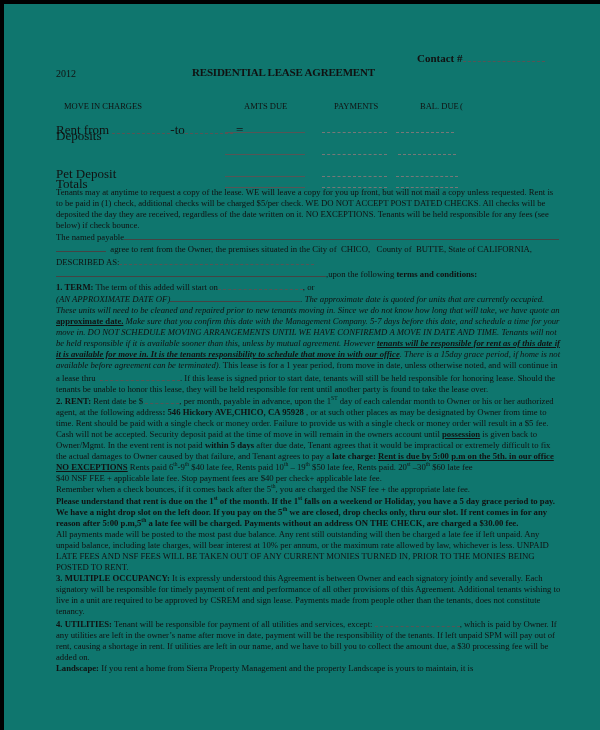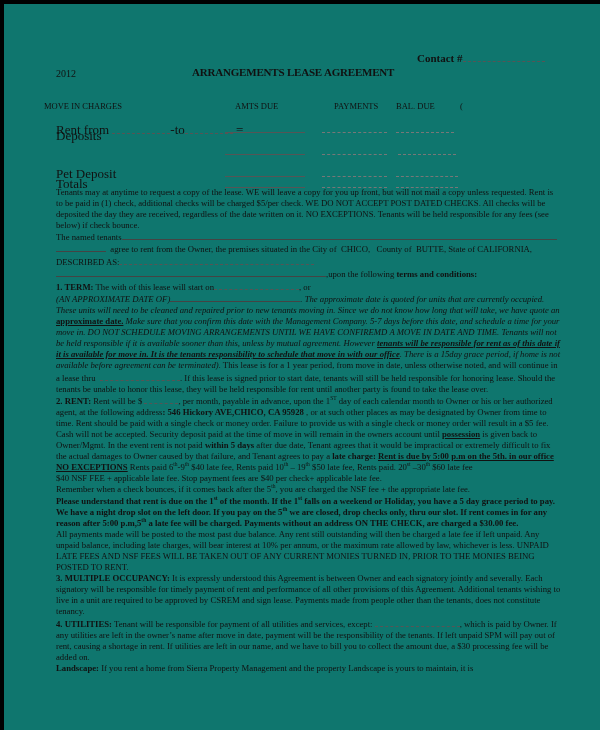--- a/index.html
+++ b/index.html
@@ -33,27 +33,27 @@
 </style>
 </head>
 <body>
 
 <div class="page">
 
   <div class="abs contact">
     <span>Contact #</span><span class="ul"></span>
   </div>
   <div class="abs year">2012</div>
-  <div class="abs title">ARRANGEMENTS LEASE AGREEMENT</div>
+  <div class="abs title">RESIDENTIAL LEASE AGREEMENT</div>
 
   <div>
-    <div class="abs mic" style="left:40px">MOVE IN CHARGES</div>
-    <div class="abs mic" style="left:231px">AMTS DUE</div>
+    <div class="abs mic" style="left:60px">MOVE IN CHARGES</div>
+    <div class="abs mic" style="left:240px">AMTS DUE</div>
     <div class="abs mic" style="left:330px">PAYMENTS</div>
-    <div class="abs mic" style="left:392px">BAL. DUE</div>
+    <div class="abs mic" style="left:416px">BAL. DUE</div>
     <div class="abs mic" style="left:456px">(</div>
 
     <div class="abs row-label" style="top:118px">
       <span>Rent from</span>
       <span class="dblank" style="width:58px"></span><span>-to</span><span class="dblank" style="width:48px"></span>
       <span>=</span>
     </div>
     <div class="line" style="left:221px;top:128px;width:80px"></div>
     <div class="dline" style="left:318px;top:128px;width:65px"></div>
     <div class="dline" style="left:392px;top:128px;width:58px"></div>
@@ -70,47 +70,47 @@
 
     <div class="abs row-label" style="top:172px">Totals</div>
     <div class="line" style="left:221px;top:183px;width:80px"></div>
     <div class="dline" style="left:318px;top:183px;width:65px"></div>
     <div class="dline" style="left:392px;top:183px;width:62px"></div>
   </div>
 
   <div class="text-block" style="top:183px">
     <p>Tenants may at anytime to request a copy of the lease.  WE will leave a copy for you up front, but will not mail a copy unless requested. Rent is to be paid in (1) check, additional checks will be charged $5/per check. WE DO NOT ACCEPT POST DATED CHECKS.  All checks will be deposited the day they are received, regardless of the date written on it.   NO EXCEPTIONS. Tenants will be held responsible for any fees (see below) if check bounce.</p>
     <p>
-      <span>The named tenants</span><span class="blank" style="width:435px"></span>
+      <span>The named payable</span><span class="blank" style="width:435px"></span>
     </p>
     <p>
       <span class="blank" style="width:50px"></span>
       &nbsp;<span>agree to rent from the Owner, the premises situated in the City of</span>
       &nbsp;<span>CHICO,</span>
       &nbsp;&nbsp;<span>County of</span>
       &nbsp;<span>BUTTE,</span>
       <span>State of</span>
       <span>CALIFORNIA,</span>
       <span>DESCRIBED AS:</span><span class="dblank" style="width:195px"></span>
     </p>
     <p>
       <span class="blank" style="width:270px"></span><span>,upon the following</span>
       <span class="b">terms and conditions:</span>
     </p>
 
     <p style="margin-top:1px">
       <span class="b">1. TERM:</span>
-      <span>The with of this lease will start on</span><span class="dblank" style="width:85px"></span><span>, or</span><br>
+      <span>The term of this added will start on</span><span class="dblank" style="width:85px"></span><span>, or</span><br>
       <span class="i">(AN APPROXIMATE DATE OF)</span><span class="blank" style="width:130px"></span><span class="i">. The approximate date is quoted for units that are currently occupied.  These units will need to be cleaned and repaired prior to new tenants moving in.  Since we do not know how long that will take, we have quote an </span><span class="b u">approximate date.</span><span class="i">  Make sure that you confirm this date with the Management Company. 5-7 days before this date, and schedule a time for your move in. DO NOT SCHEDULE MOVING ARRANGEMENTS UNTIL WE HAVE CONFIREMD A MOVE IN DATE AND TIME.   Tenants will not be held responsible if it is available sooner than this, unless by mutual agreement. However </span><span class="b i u">tenants will be responsible for rent as of this date if it is available for move in.  It is the tenants responsibility to schedule that move in with our office</span><span class="i">.  There is a 15day grace period, if home is not available before agreement can be terminated).</span><span>  This lease is for a 1 year period, from move in date, unless otherwise noted, and will continue in a lease thru</span>
       &nbsp;<span class="dblank" style="width:80px"></span><span>.   If this lease is signed prior to start date, tenants will still be held responsible for honoring lease.  Should the tenants be unable to honor this lease, they will be held responsible for rent until another party is found to take the lease over.</span>
     </p>
 
     <p>
       <span class="b">2. RENT:</span>
-      <span>Rent will be $</span>
+      <span>Rent date be $</span>
       <span class="dblank" style="width:34px"></span><span>, per month, payable in advance, upon the 1</span><sup>ST</sup><span> day of each calendar month to Owner or his or her authorized agent, at the following address</span><span class="b">: 546 Hickory AVE,CHICO, CA  95928</span><span> , or at such other places as may be designated by Owner from time to time. Rent should be paid with a single check or money order. Failure to provide us with a single check or money order will result in a $5 fee. Cash will not be accepted. Security deposit paid at the time of move in will remain in the owners account until </span><span class="b u">possession</span><span> is given back to Owner/Mgmt.   In the event rent is not paid </span><span class="b">within   5    days</span><span> after due date, Tenant agrees that it would be impractical  or extremely difficult to fix the actual damages to Owner caused by that failure, and Tenant agrees to pay a </span><span class="b">late charge: </span><span class="b u">Rent is due by 5:00 p.m on the 5th. in our office   NO EXCEPTIONS</span><span> Rents paid 6</span><sup>th</sup><span>-9</span><sup>th</sup><span>   $40 late fee, Rents paid 10</span><sup>th</sup><span> – 19</span><sup>th</sup><span> $50 late fee, Rents paid. 20</span><sup>st</sup><span> –30</span><sup>th</sup><span> $60 late fee</span>
     </p>
     <p>$40 NSF FEE + applicable late fee.  Stop payment fees are $40 per check+ applicable late fee.</p>
     <p><span>Remember when a check bounces, if it comes back after the 5</span><sup>th</sup><span>, you are charged the NSF fee + the appropriate late fee.</span></p>
     <p class="b"><span>Please understand that rent is due on the 1</span><sup>st</sup><span> of the month.  If the 1</span><sup>st</sup><span> falls on a weekend or Holiday, you have a 5 day grace period to pay. We have a night drop slot on the left door.  If you pay on the 5</span><sup>th</sup><span>  we are closed, drop checks only, thru our slot.  If rent comes in for any reason after 5:00  p.m,5</span><sup>th</sup><span> a late fee will be charged. Payments without an address ON THE CHECK, are charged a $30.00 fee.</span></p>
     <p>All payments made will be posted to the most past due balance.  Any rent still outstanding will then be charged a late fee if left unpaid.  Any unpaid balance, including late charges, will bear interest at 10% per annum, or the maximum rate allowed by law, whichever is less. UNPAID LATE FEES AND NSF FEES WILL BE TAKEN OUT OF ANY CURRENT MONIES TURNED IN, PRIOR TO THE MONIES BEING POSTED TO RENT.</p>
 
     <p><span class="b">3. MULTIPLE OCCUPANCY:</span><span> It is expressly understood this Agreement is between Owner and each signatory jointly and severally. Each signatory will be responsible for timely payment of rent and performance of all other provisions of this Agreement.  Additional tenants wishing to live in a unit are required to be approved by CSREM and sign lease. Payments made from people other than the tenants, does not constitute tenancy.</span></p>
 
     <p><span class="b">4. UTILITIES:</span><span> Tenant will be responsible for payment of all utilities and services, except: </span><span class="dblank" style="width:85px"></span><span>, which is paid by Owner.  If any utilities are left in the owner’s name after move in date, payment will be the responsibility of the tenants.  If left unpaid SPM will pay out of rent, causing a shortage in rent. If utilities are left in our name, and we have to bill you to collect the amount due, a $30 processing fee will be added on.</span></p>

